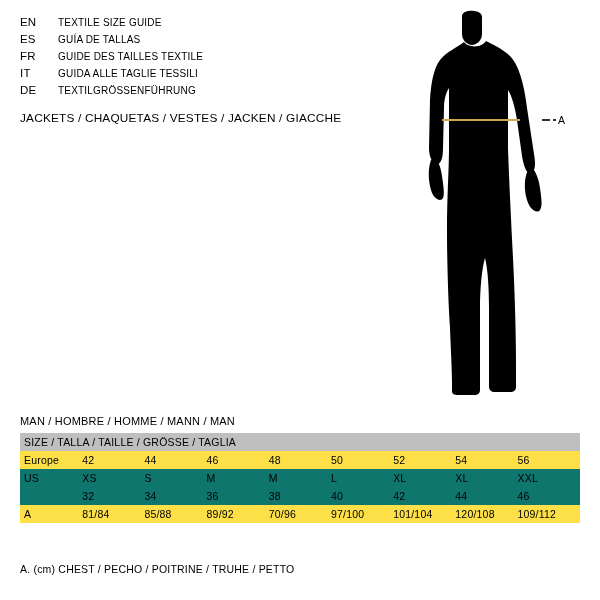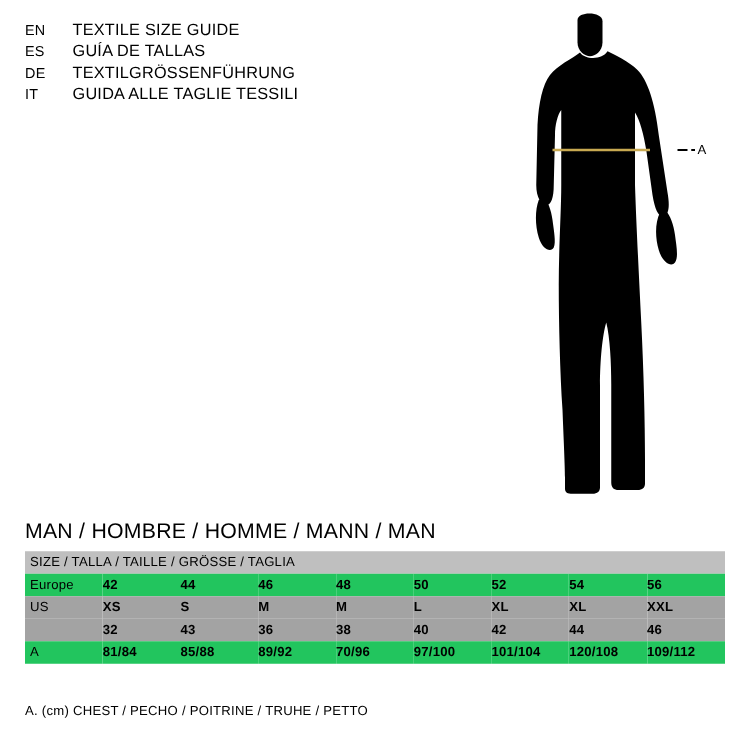--- a/index.html
+++ b/index.html
@@ -35,21 +35,21 @@
     height: 17px;
     font-size: 11.5px;
     letter-spacing: 0.2px;
   }
   .lang-code {
     width: 38px;
     flex: none;
     font-size: 11.5px;
   }
   .lang-text {
-    font-size: 13px;
+    font-size: 10px;
   }
 
   
   .category-block {
     position: absolute;
     left: 20px;
     top: 110px;
     width: 420px;
   }
   .category-line {
@@ -76,54 +76,53 @@
   }
 
   
   .table-section {
     position: absolute;
     left: 20px;
     top: 415px;
     width: 560px;
   }
   .table-title {
-    font-size: 17px;
+    font-size: 11px;
     letter-spacing: 0.2px;
     margin-bottom: 6px;
   }
   table.size-table {
     border-collapse: collapse;
     width: 560px;
     table-layout: fixed;
     font-size: 10.5px;
   }
   table.size-table td {
     padding: 0;
     height: 18px;
     vertical-align: middle;
     letter-spacing: 0.2px;
   }
   .row-header td {
     background: #bfbfbf;
     font-size: 10.5px;
   }
   .row-shade td {
-    background: #a3a3a3;
+    background: #0f766e;
   }
   .row-plain td {
-    background: #22c55e;
+    background: #fde047;
   }
   .col-label {
     width: 88px;
     padding-left: 4px !important;
   }
   .cell {
     width: 67px;
     text-align: left;
-    font-weight: bold;
   }
   .footnote {
     position: absolute;
     left: 20px;
     top: 563px;
     font-size: 10.5px;
     letter-spacing: 0.2px;
   }
 </style>
 </head>
@@ -134,30 +133,35 @@
   <div class="lang-block">
     <div class="lang-row">
       <span class="lang-code">EN</span>
       <span class="lang-text">TEXTILE SIZE GUIDE</span>
     </div>
     <div class="lang-row">
       <span class="lang-code">ES</span>
       <span class="lang-text">GUÍA DE TALLAS</span>
     </div>
     <div class="lang-row">
+      <span class="lang-code">FR</span>
+      <span class="lang-text">GUIDE DES TAILLES TEXTILE</span>
+    </div>
+    <div class="lang-row">
+      <span class="lang-code">IT</span>
+      <span class="lang-text">GUIDA ALLE TAGLIE TESSILI</span>
+    </div>
+    <div class="lang-row">
       <span class="lang-code">DE</span>
       <span class="lang-text">TEXTILGRÖSSENFÜHRUNG</span>
     </div>
-    <div class="lang-row">
-      <span class="lang-code">IT</span>
-      <span class="lang-text">GUIDA ALLE TAGLIE TESSILI</span>
-    </div>
   </div>
 
   <div class="category-block">
+    <div class="category-line">JACKETS / CHAQUETAS / VESTES / JACKEN / GIACCHE</div>
   </div>
 
   <div class="figure-wrap">
     <svg width="200" height="400" viewBox="0 0 200 400">
 
       <path d="M62,8 C62,1 82,1 82,9 L82,26 C82,33 76,37 72,37 C68,37 62,33 62,26 Z" fill="#000000"></path>
 
       <path d="M64,34
                C58,39 46,44 40,52
                C34,60 31,74 30,92
@@ -228,21 +232,21 @@
           <td class="cell">M</td>
           <td class="cell">M</td>
           <td class="cell">L</td>
           <td class="cell">XL</td>
           <td class="cell">XL</td>
           <td class="cell">XXL</td>
         </tr>
         <tr class="row-shade">
           <td class="col-label"></td>
           <td class="cell">32</td>
-          <td class="cell">43</td>
+          <td class="cell">34</td>
           <td class="cell">36</td>
           <td class="cell">38</td>
           <td class="cell">40</td>
           <td class="cell">42</td>
           <td class="cell">44</td>
           <td class="cell">46</td>
         </tr>
         <tr class="row-plain">
           <td class="col-label">A</td>
           <td class="cell">81/84</td>

